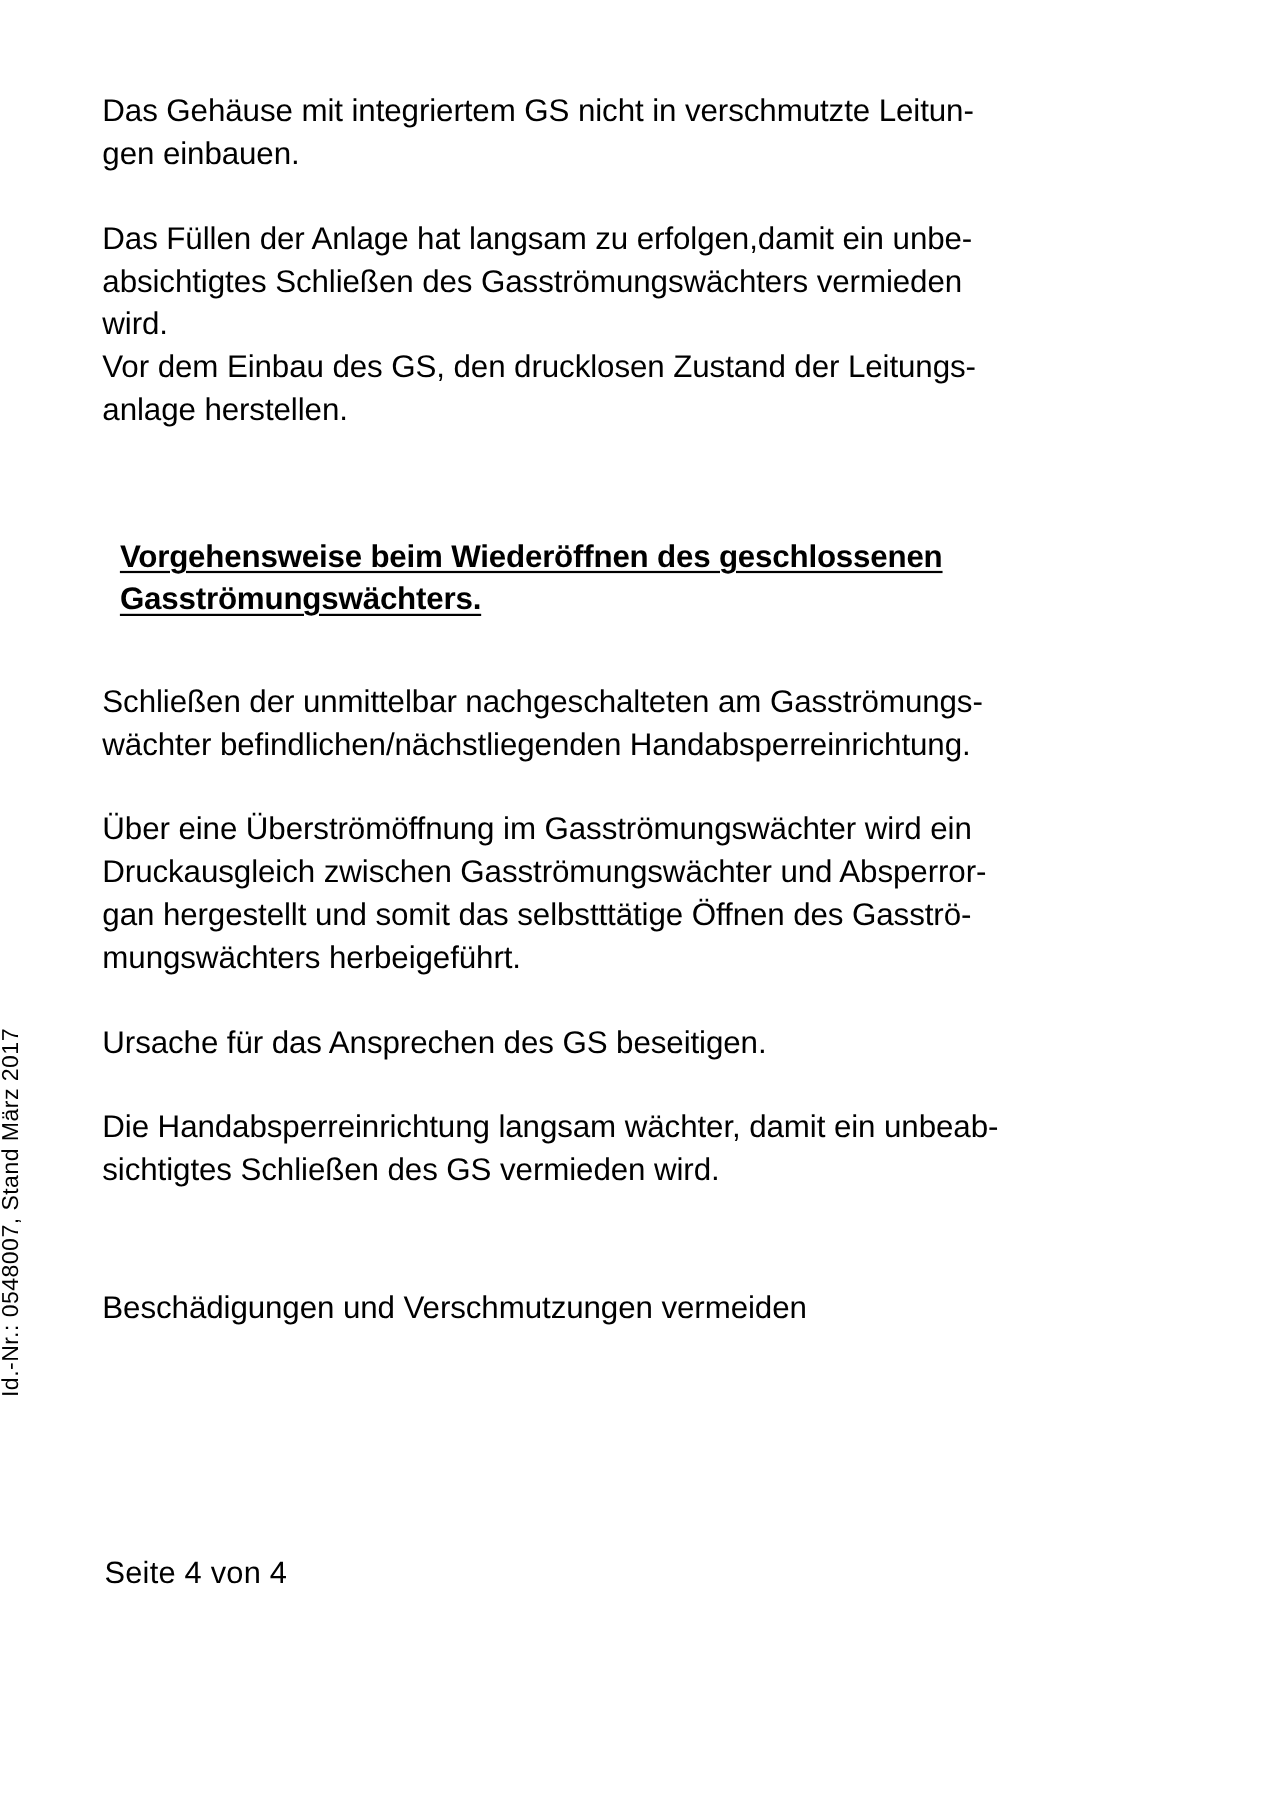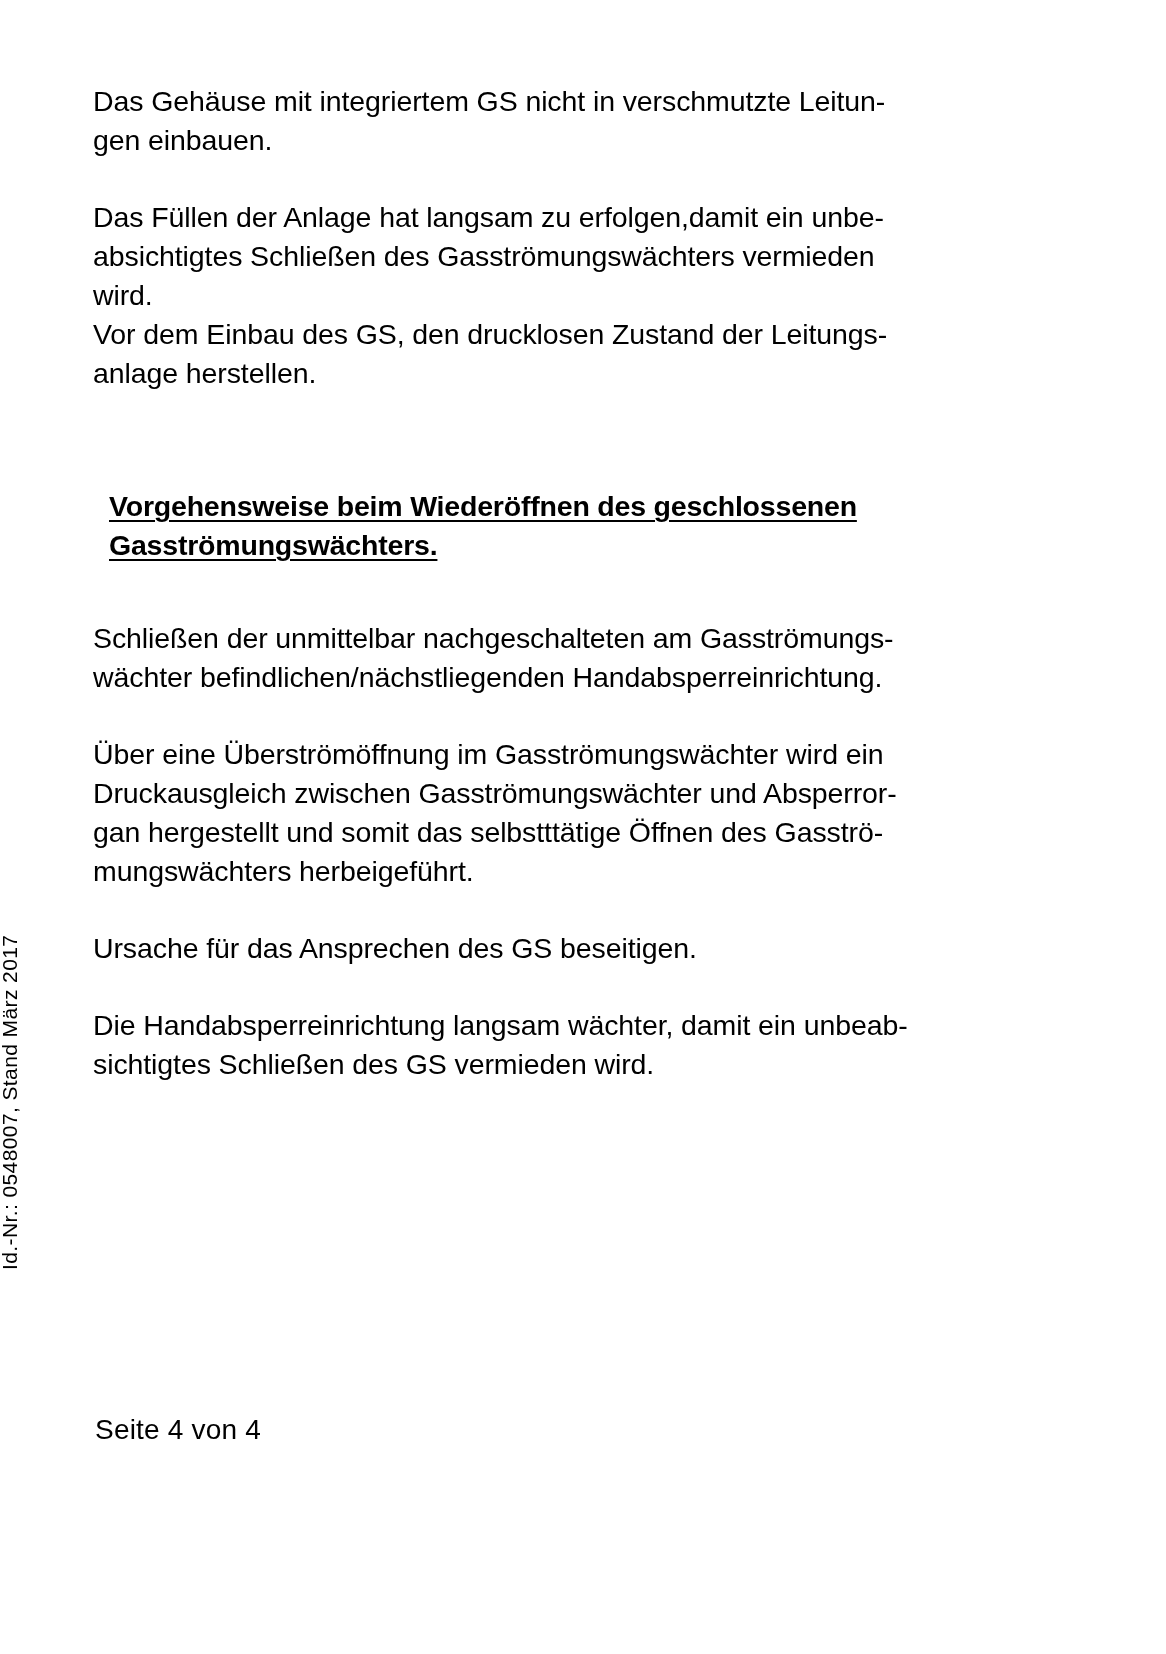--- a/index.html
+++ b/index.html
@@ -136,20 +136,21 @@
     <p class="para">Ursache für das Ansprechen des GS beseitigen.</p>
 
     <div class="gap-lg"></div>
 
     <p class="para">Die Handabsperreinrichtung langsam wächter, damit ein unbeab-
 sichtigtes Schließen des GS vermieden wird.</p>
 
     <div class="gap-xxl"></div>
 
 
+    <p class="para">Beschädigungen und Verschmutzungen vermeiden</p>
 
   </div>
 
   <div class="side-left">Id.-Nr.: 0548007, Stand März 2017</div>
 
   <div class="side-right-wrap">
     
   </div>
 
   <div class="footer">Seite 4 von 4</div>

